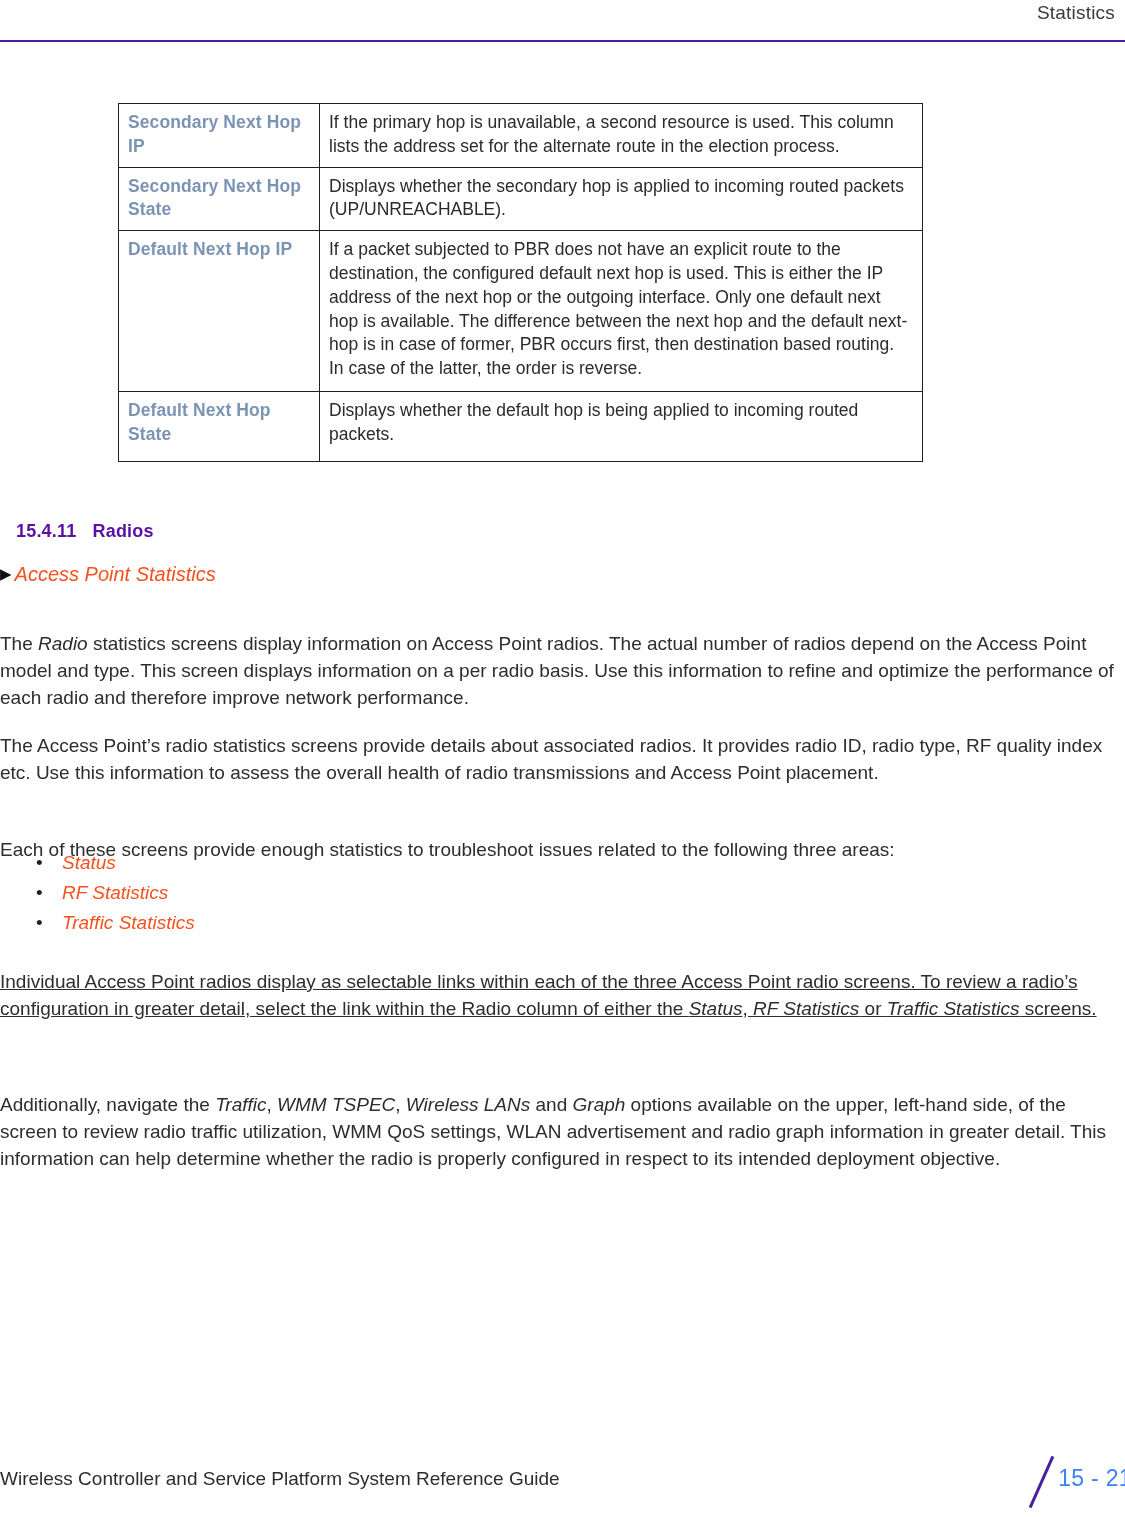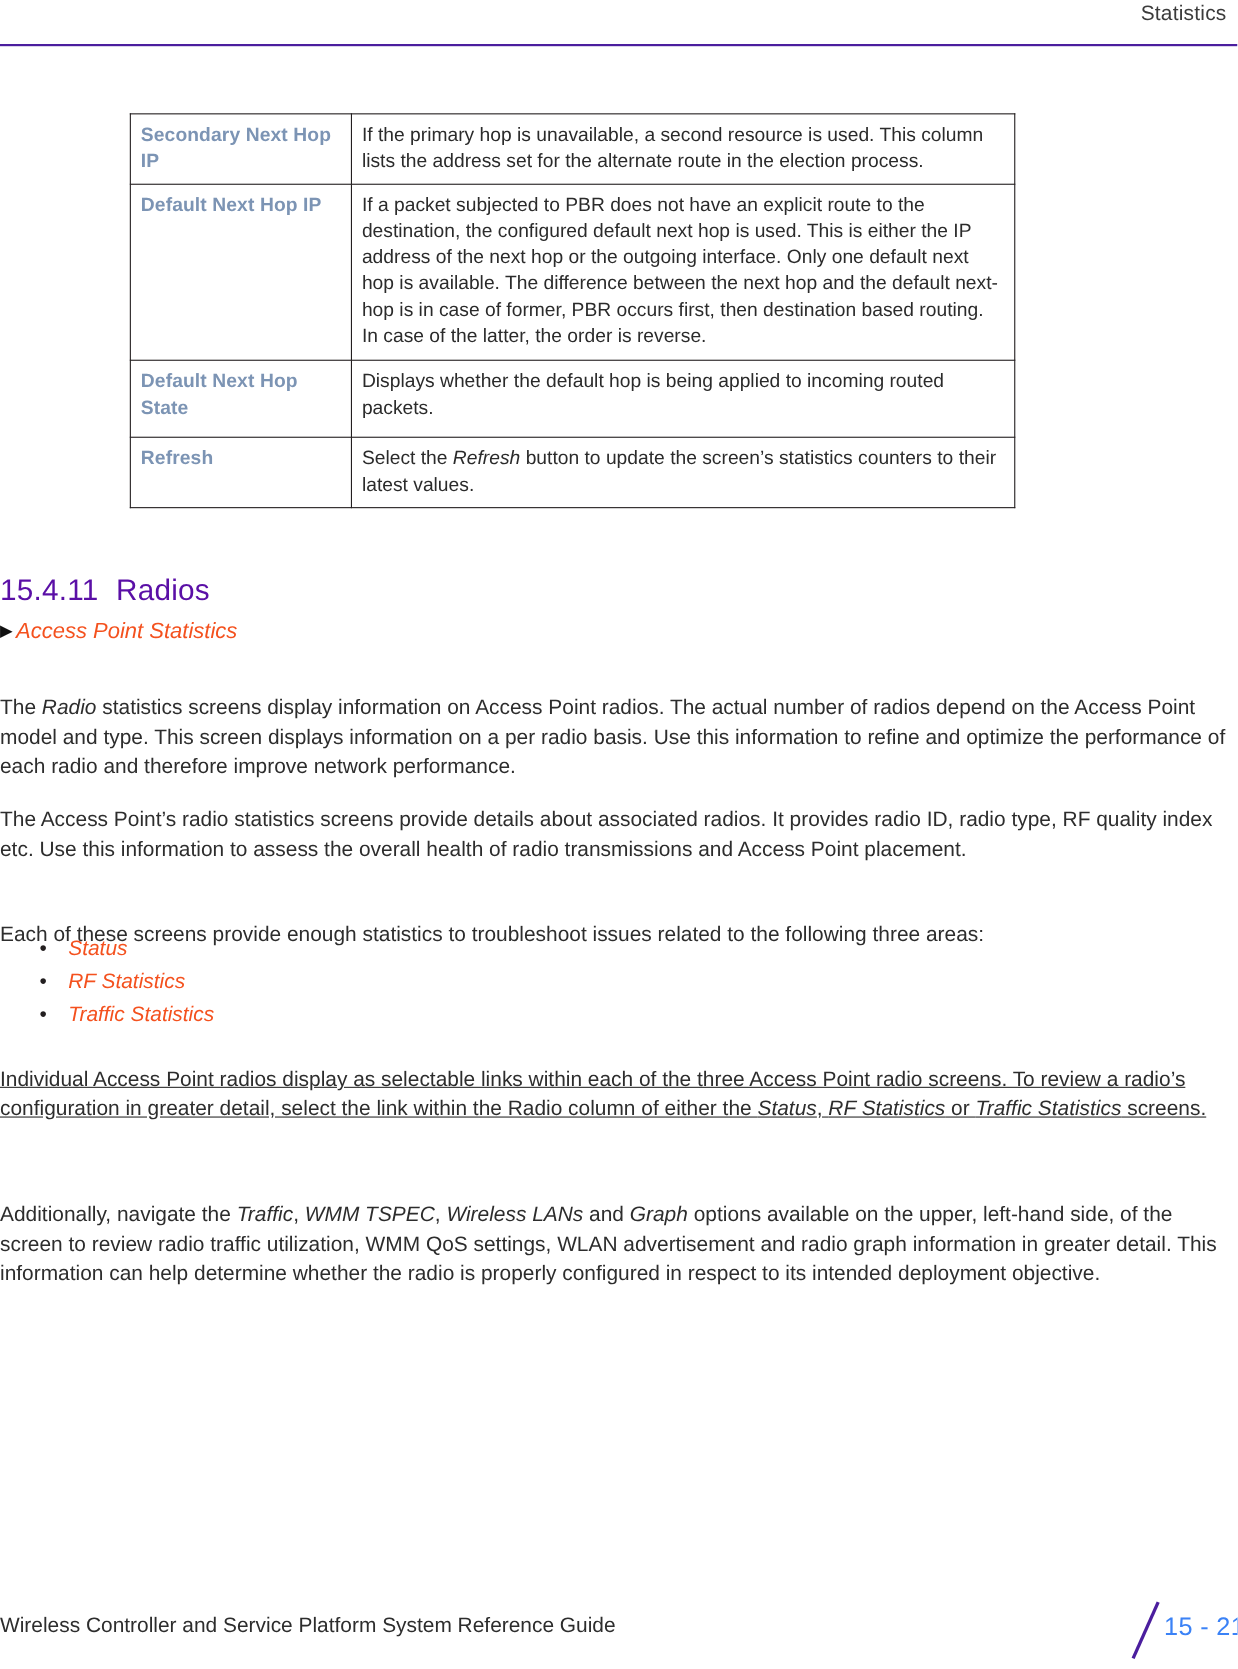--- a/index.html
+++ b/index.html
@@ -78,25 +78,25 @@
     font-style: italic;
   }
   .row-tall-a .desc-cell,
   .row-tall-a .label-cell { padding-bottom: 10px; }
   .row-min-height .label-cell,
   .row-min-height .desc-cell { height: 54px; }
 
   
   .section-heading {
     position: absolute;
-    left: 0;
+    left: 16px;
     top: 521px;
     color: #5a0fa6;
-    font-weight: normal;
-    font-size: 27px;
+    font-weight: bold;
+    font-size: 18px;
     letter-spacing: 0.2px;
     white-space: nowrap;
   }
   .section-heading .num { margin-right: 16px; }
 
   .crossref {
     position: absolute;
     left: 0;
     top: 563px;
     font-size: 20px;
@@ -200,31 +200,31 @@
 </div>
 
 <div class="content">
 
   <table class="param-table">
     <tbody>
       <tr>
         <td class="label-cell">Secondary Next Hop IP</td>
         <td class="desc-cell">If the primary hop is unavailable, a second resource is used. This column lists the address set for the alternate route in the election process.</td>
       </tr>
+      <tr>
+        <td class="label-cell">Secondary Next Hop State</td>
+        <td class="desc-cell">Displays whether the secondary hop is applied to incoming routed packets (UP/UNREACHABLE).</td>
+      </tr>
       <tr class="row-tall-a">
         <td class="label-cell">Default Next Hop IP</td>
         <td class="desc-cell">If a packet subjected to PBR does not have an explicit route to the destination, the configured default next hop is used. This is either the IP address of the next hop or the outgoing interface. Only one default next hop is available. The difference between the next hop and the default next-hop is in case of former, PBR occurs first, then destination based routing. In case of the latter, the order is reverse.</td>
       </tr>
       <tr class="row-min-height">
         <td class="label-cell">Default Next Hop State</td>
         <td class="desc-cell">Displays whether the default hop is being applied to incoming routed packets.</td>
-      </tr>
-      <tr>
-        <td class="label-cell">Refresh</td>
-        <td class="desc-cell"><span>Select the </span><i>Refresh</i><span> button to update the screen’s statistics counters to their latest values.</span></td>
       </tr>
     </tbody>
   </table>
 
   <div class="section-heading">
     <span class="num">15.4.11</span><span>Radios</span>
   </div>
 
   <div class="crossref">
     <span class="tri">▶</span><span>Access Point Statistics</span>

